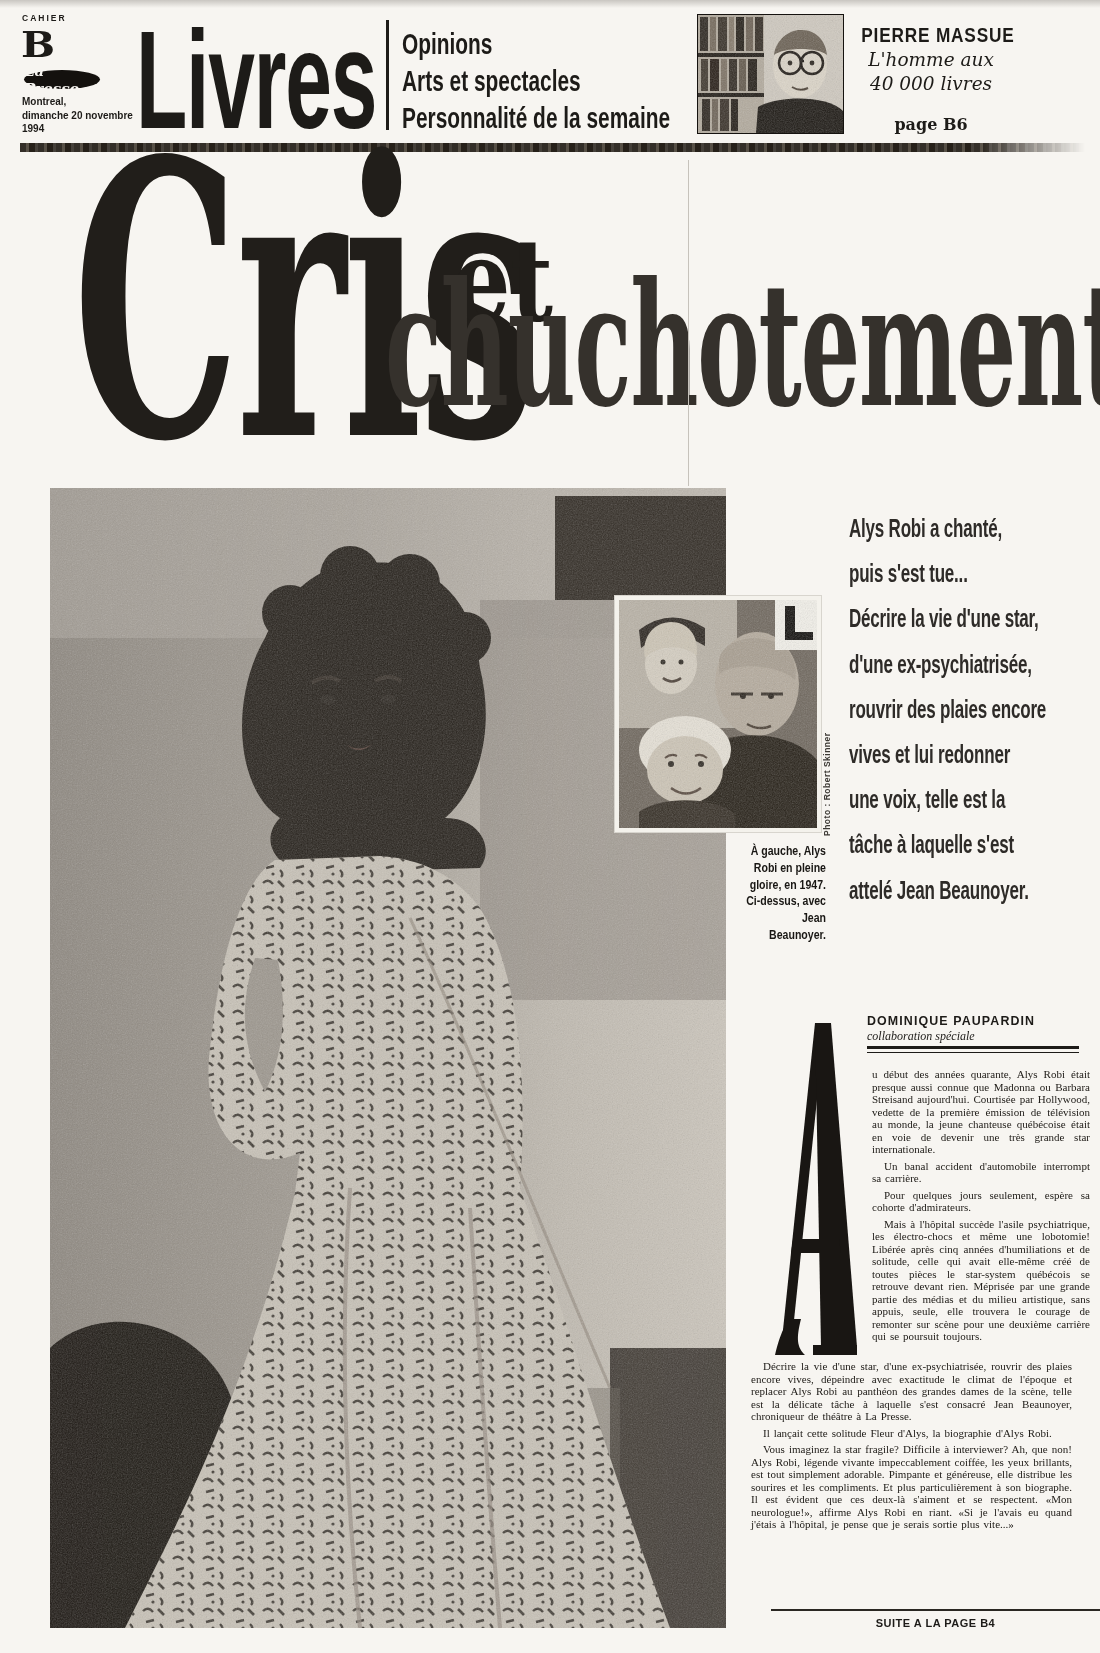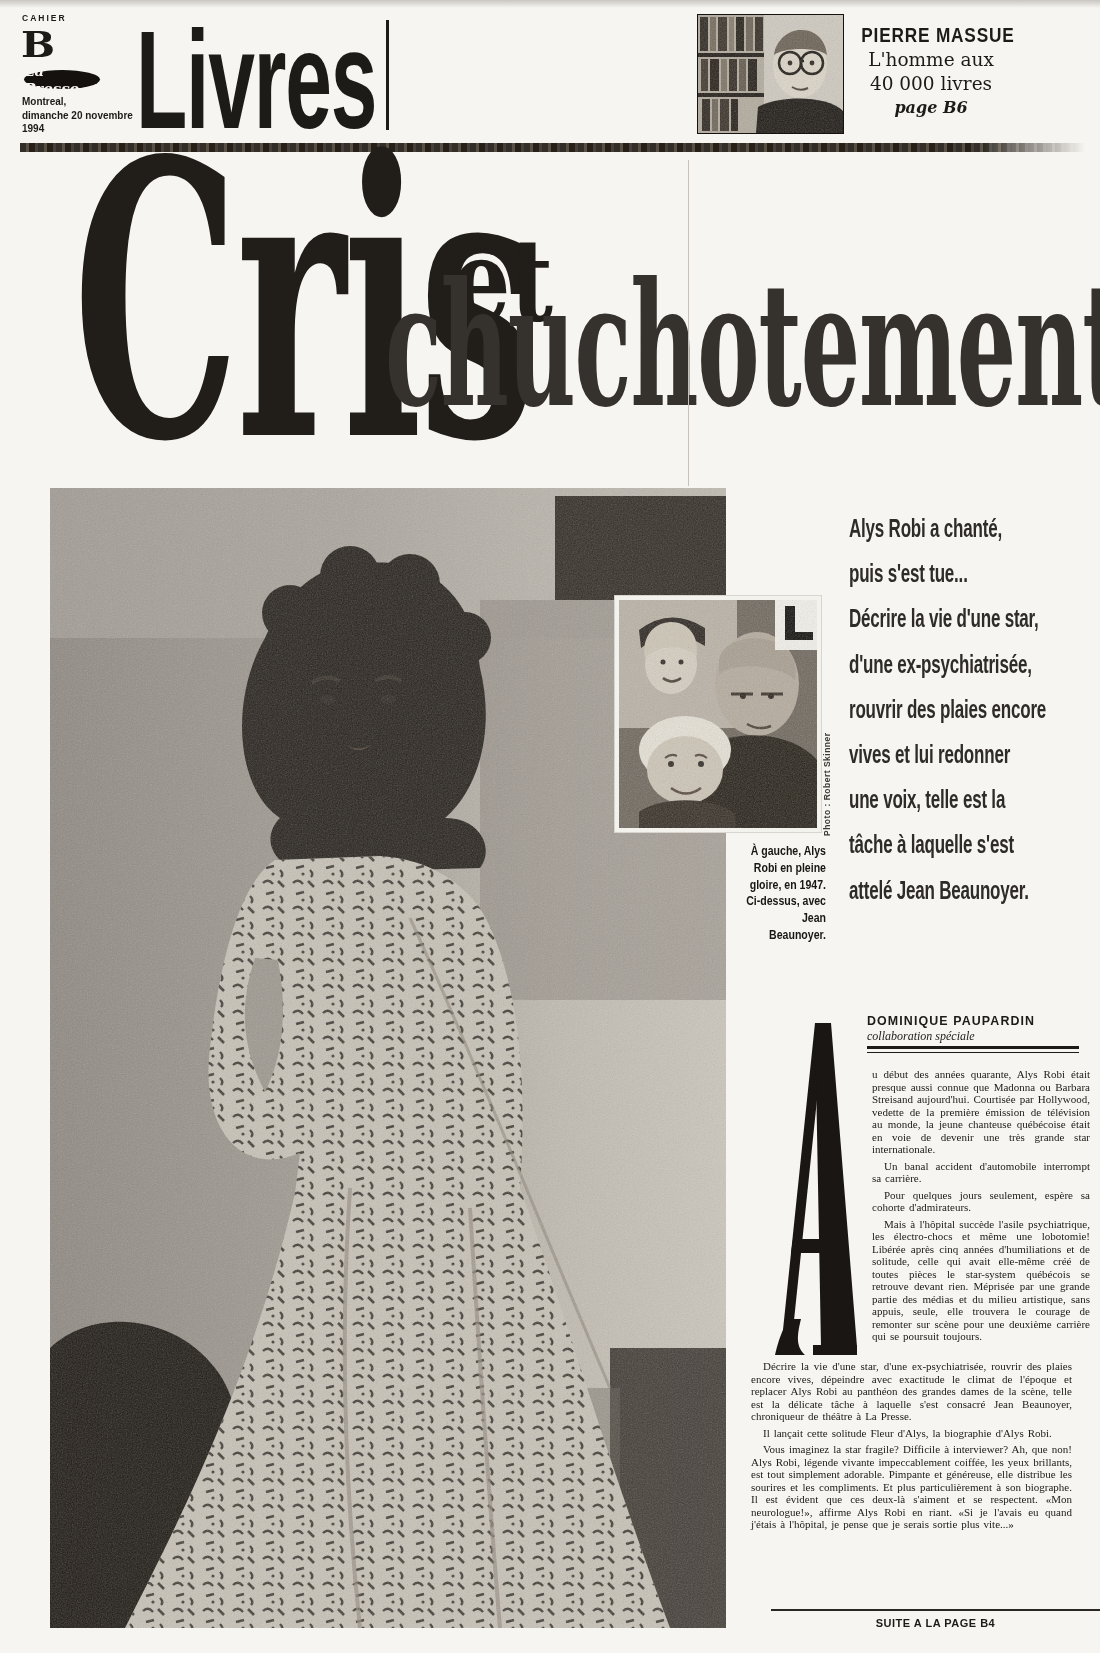--- a/index.html
+++ b/index.html
@@ -26,23 +26,23 @@
      transform:scaleX(.6);transform-origin:left top;letter-spacing:-2px;}
   #header-divider{left:386px;top:20px;width:3px;height:110px;background:#1d1b18;}
   #sections{left:402px;top:26px;}
   .section-line{font-size:29px;font-weight:bold;line-height:37px;
      transform:scaleX(.72);transform-origin:left top;white-space:nowrap;}
   #promo-photo{left:697px;top:14px;width:145px;height:118px;border:1.5px solid #15120f;
      background:#cfc9bf;}
   #promo-text{left:846px;top:22px;width:170px;text-align:center;}
   #promo-name{font-size:21px;font-weight:bold;letter-spacing:1px;line-height:26px;
      transform:scaleX(.82);transform-origin:center top;white-space:nowrap;}
-  .promo-line{font-family:"DejaVu Serif",serif;font-size:18.5px;line-height:24px;}
+  .promo-line{font-family:"DejaVu Serif",serif;font-size:18.5px;line-height:24px;font-style:italic;}
   #promo-page{font-family:"DejaVu Serif",serif;font-size:16px;font-weight:bold;
-     font-style:italic;margin-top:2px;}
+     margin-top:19px;}
   #texture-bar{left:20px;top:143px;width:1065px;height:9px;
     background:repeating-linear-gradient(90deg,#332e28 0 6px,#575046 6px 9px,#262019 9px 15px,#45403a 15px 18px);
     -webkit-mask-image:linear-gradient(90deg,#000 90%,transparent 100%);
     mask-image:linear-gradient(90deg,#000 90%,transparent 100%);}
 
   
   .headline{font-family:"DejaVu Serif",serif;font-weight:bold;color:#211e1a;line-height:1;}
   #headline-1{left:73px;top:112px;font-size:380px;transform:scaleX(.55);
      transform-origin:left top;letter-spacing:-6px;}
   #headline-2{left:452px;top:222px;font-size:115px;transform:scaleX(.8);transform-origin:left top;}
@@ -95,20 +95,25 @@
     <span>La Presse</span>
   </div>
   <div class="abs" id="dateline">
     <div>Montreal,</div>
     <div>dimanche 20 novembre</div>
     <div>1994</div>
   </div>
 
   <div class="abs nw" id="masthead">Livres</div>
   <div class="abs" id="header-divider"></div>
+  <div class="abs" id="sections">
+    <div class="section-line">Opinions</div>
+    <div class="section-line">Arts et spectacles</div>
+    <div class="section-line">Personnalité de la semaine</div>
+  </div>
 
   <div class="abs" id="promo-photo">
     <svg width="145" height="118" viewBox="0 0 145 118">
       <defs>
         <filter id="nz1">
             <feTurbulence type="fractalNoise" baseFrequency="0.9" numOctaves="2" stitchTiles="stitch"></feTurbulence>
             <feColorMatrix type="saturate" values="0"></feColorMatrix>
           </filter>
       </defs>
       <rect width="145" height="118" fill="#cfc9bf"></rect>

